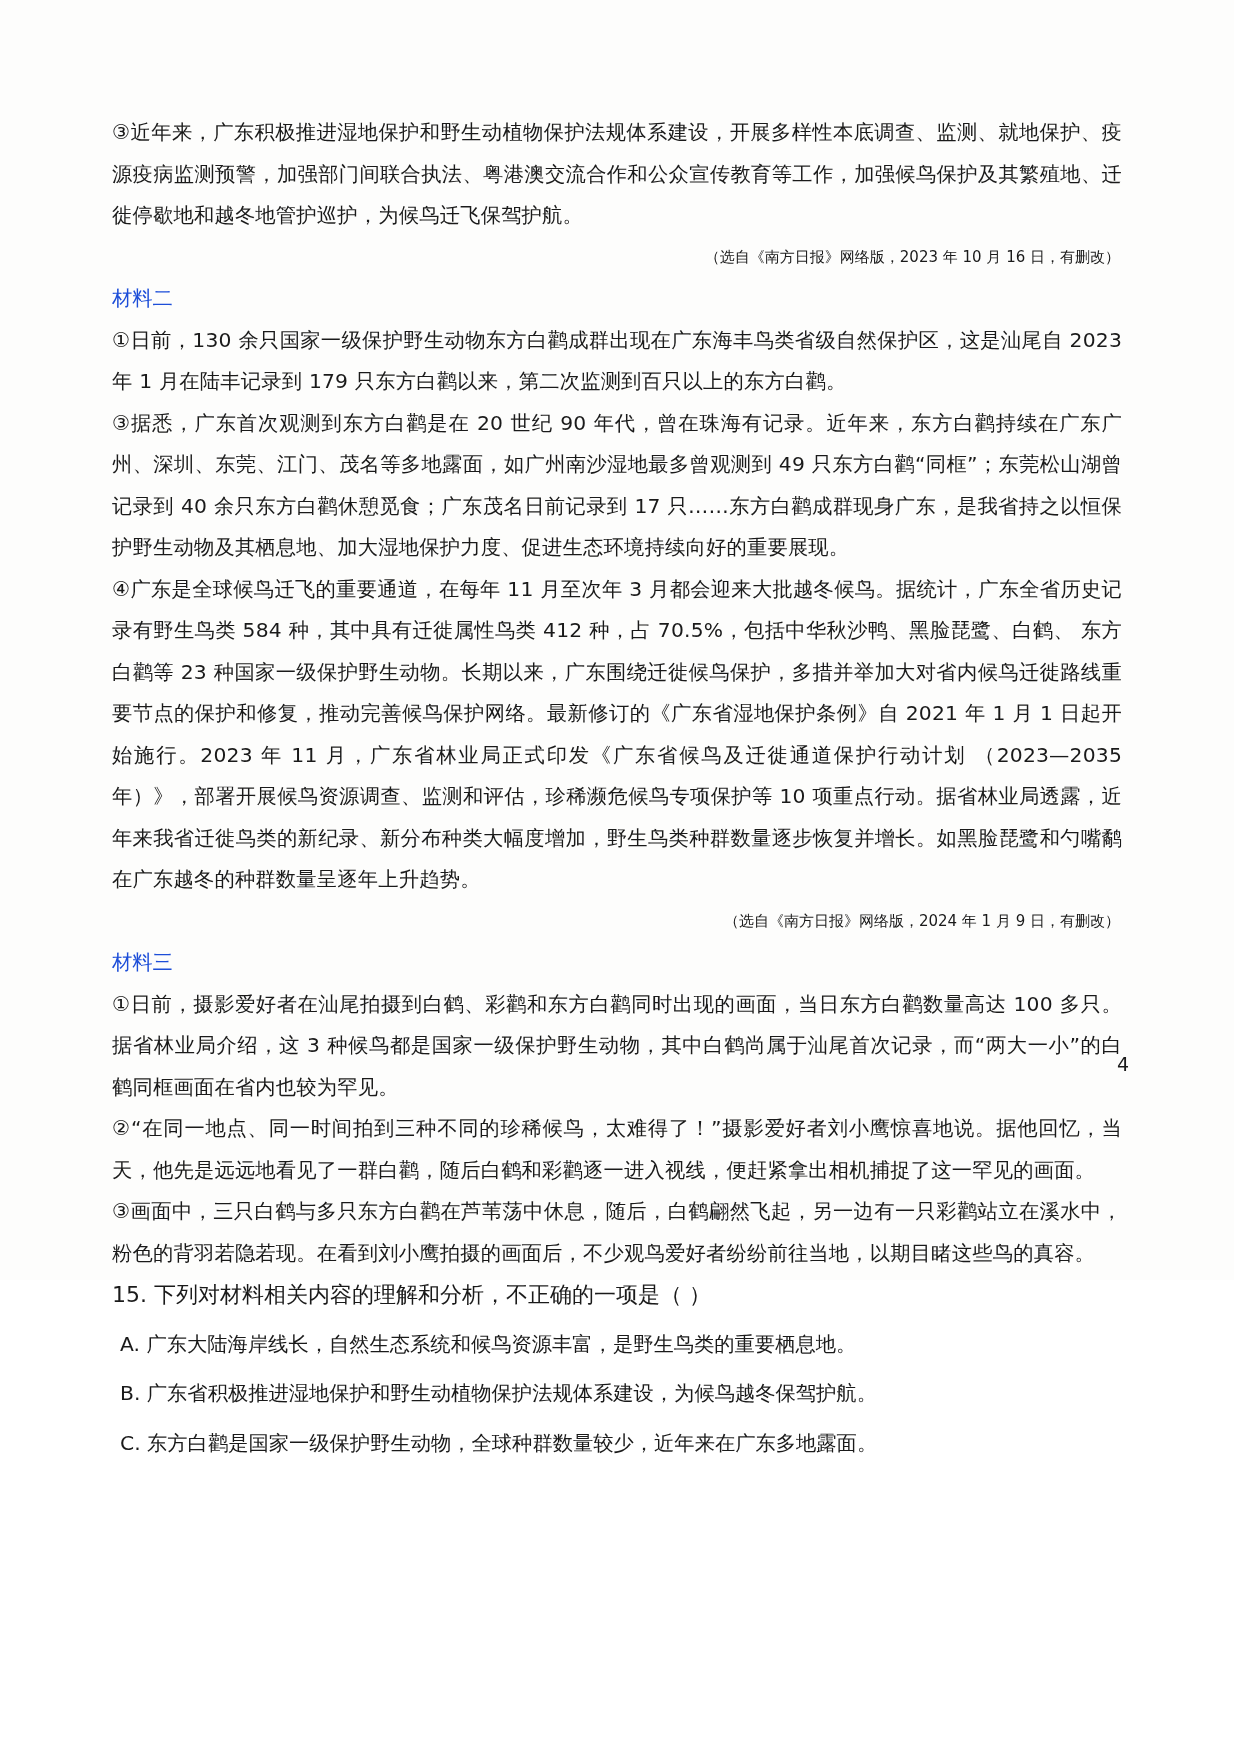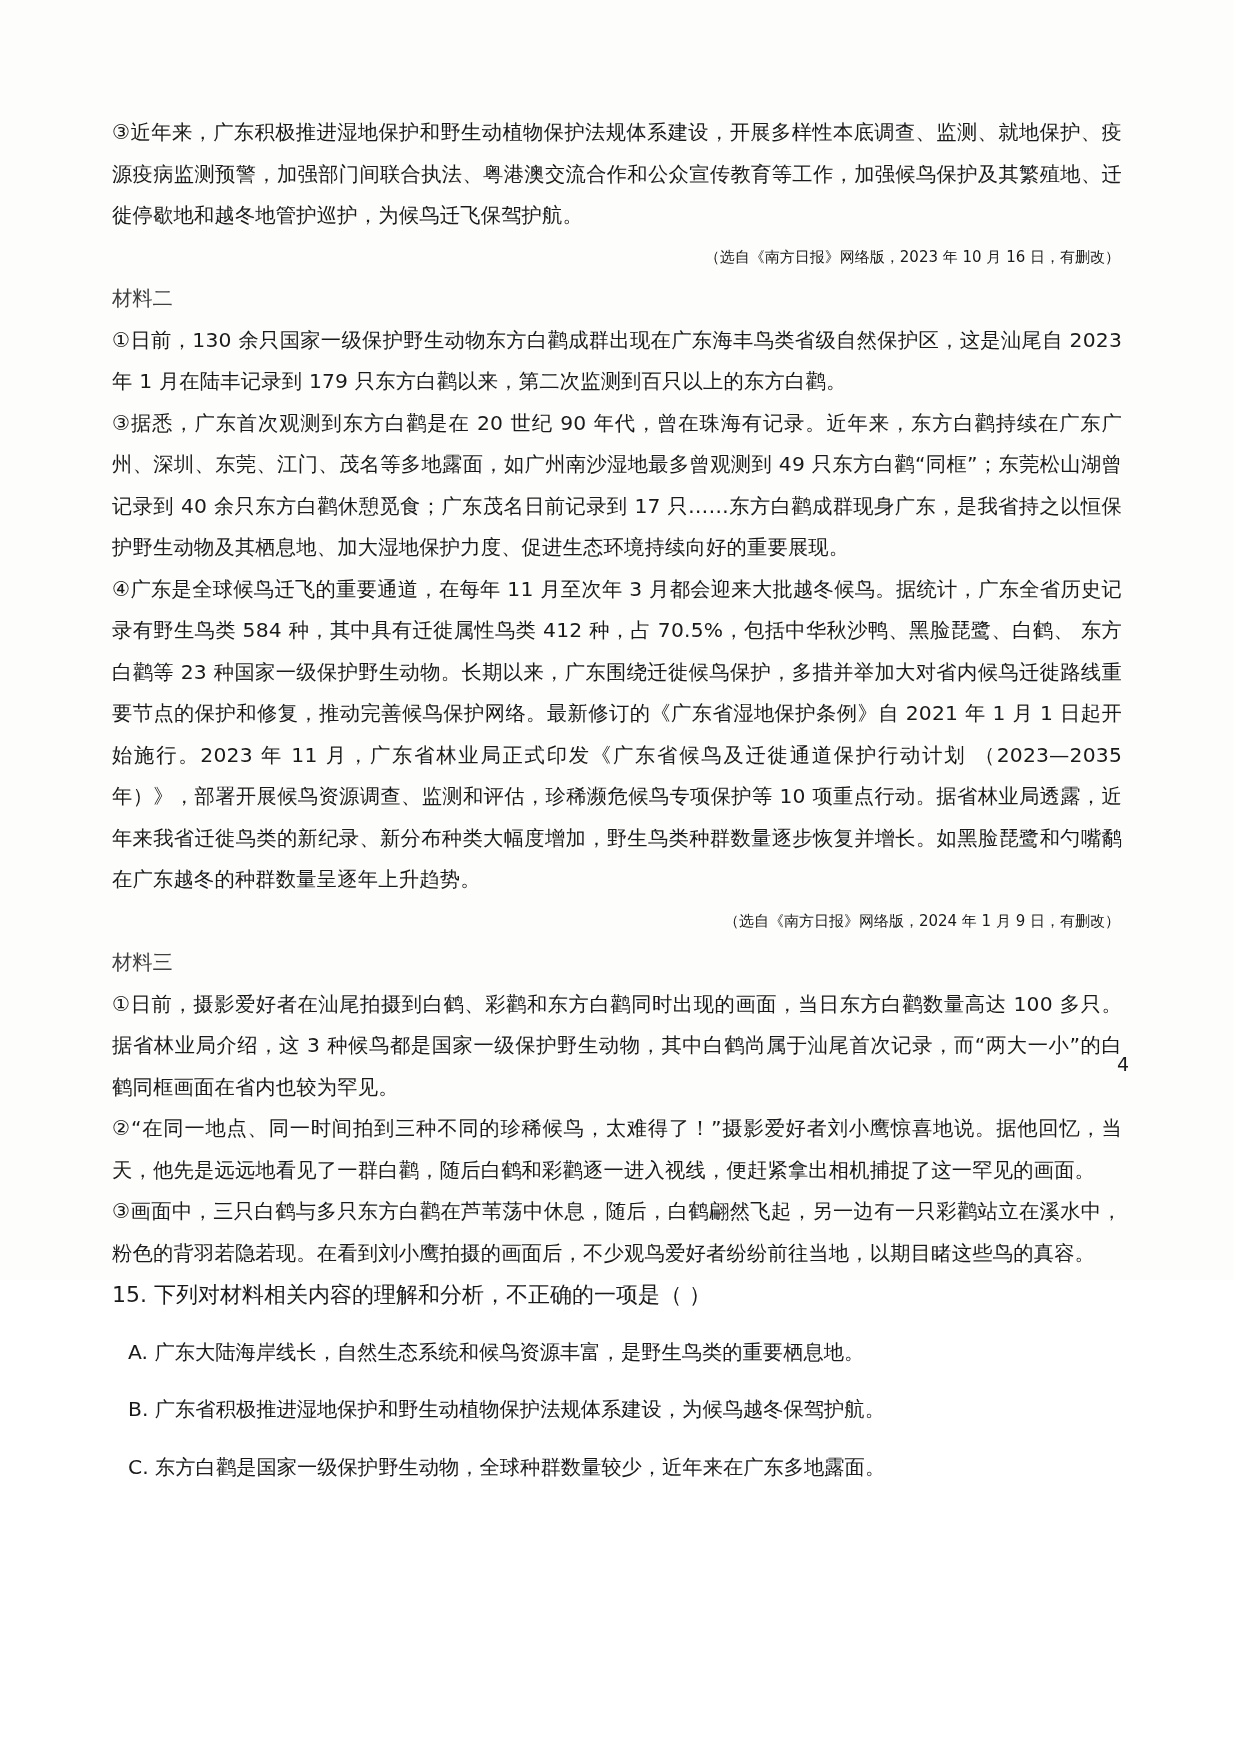--- a/index.html
+++ b/index.html
@@ -43,21 +43,21 @@
     margin: 0;
     color: #1a1a1a;
     font-family: "DejaVu Sans", "Liberation Sans", sans-serif;
   }
 
   
   .material-head {
     font-size: 20.3px;
     line-height: 41.5px;
     margin: 0;
-    color: #404040;
+    color: #1d4ed8;
     text-align: left;
   }
 
   
   .source {
     font-size: 15px;
     line-height: 41.5px;
     margin: 0;
     text-align: right;
     padding-right: 2px;
@@ -69,21 +69,21 @@
     font-size: 22px;
     line-height: 41.5px;
     margin: 0;
     color: #1a1a1a;
     text-align: left;
   }
 
   .option {
     font-size: 20.3px;
     line-height: 41.5px;
-    margin: 16px;
+    margin: 8px;
     color: #1a1a1a;
     text-align: left;
   }
 
   
   .page-number {
     position: absolute;
     right: 105px;
     bottom: 205px;
     font-size: 19px;

